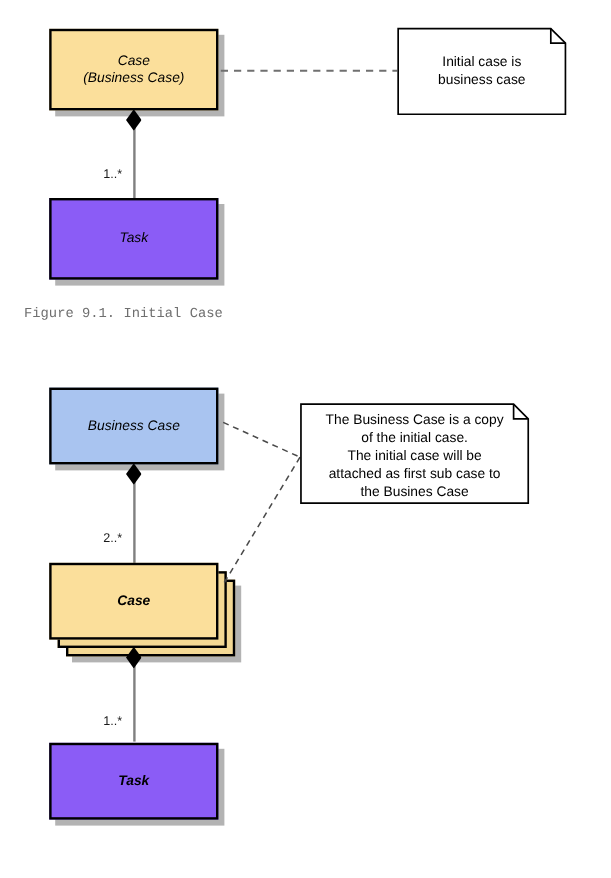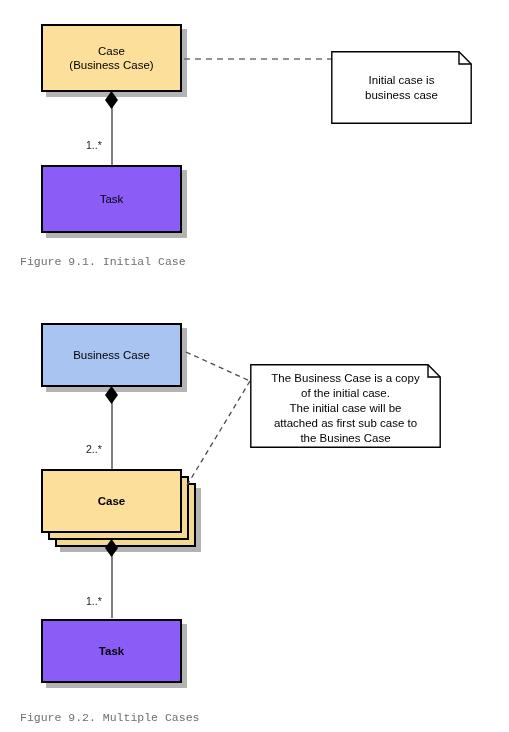--- a/index.html
+++ b/index.html
@@ -32,20 +32,21 @@
     text-align: center;
     font-size: 11.5px;
     line-height: 14px;
     color: #000000;
     z-index: 5;
   }
   .uml-box .box-label {
     display: block;
     white-space: pre-line;
     padding: 0 4px;
+    font-style: italic;
   }
   .fill-yellow { background: #fbdf9b; }
   .fill-blue   { background: #a9c4f0; }
   .fill-white  { background: #8b5cf6; }
   .bold-label  { font-weight: bold; }
 
   
   .shadow {
     position: absolute;
     background: #b3b3b3;
@@ -59,21 +60,20 @@
     border: 2px solid #000000;
     background: #f3d894;
     z-index: 3;
   }
   .stack-copy.back { z-index: 2; }
 
   
   .uml-note {
     position: absolute;
     z-index: 6;
-    margin-top: 28px;
   }
   .uml-note svg {
     position: absolute;
     top: 0;
     left: 0;
     overflow: visible;
   }
   .uml-note .note-text {
     position: absolute;
     top: 0;
@@ -220,15 +220,14 @@
   <div class="conn-line vert" style="left:110.5px; top:552px; height:66px;"></div>
 
   <div class="mult-label" style="left:86px; top:595px;">1..*</div>
 
   <div class="shadow" style="left:46px; top:624px; width:141px; height:64px;"></div>
 
   <div class="uml-box fill-white bold-label" style="left:41px; top:619px; width:141px; height:64px;">
     <span class="box-label">Task</span>
   </div>
 
-  <div class="caption" style="left:20px; top:711px;">Figure 9.2. Multiple Cases</div>
 
 </div>
 
 </body></html>

